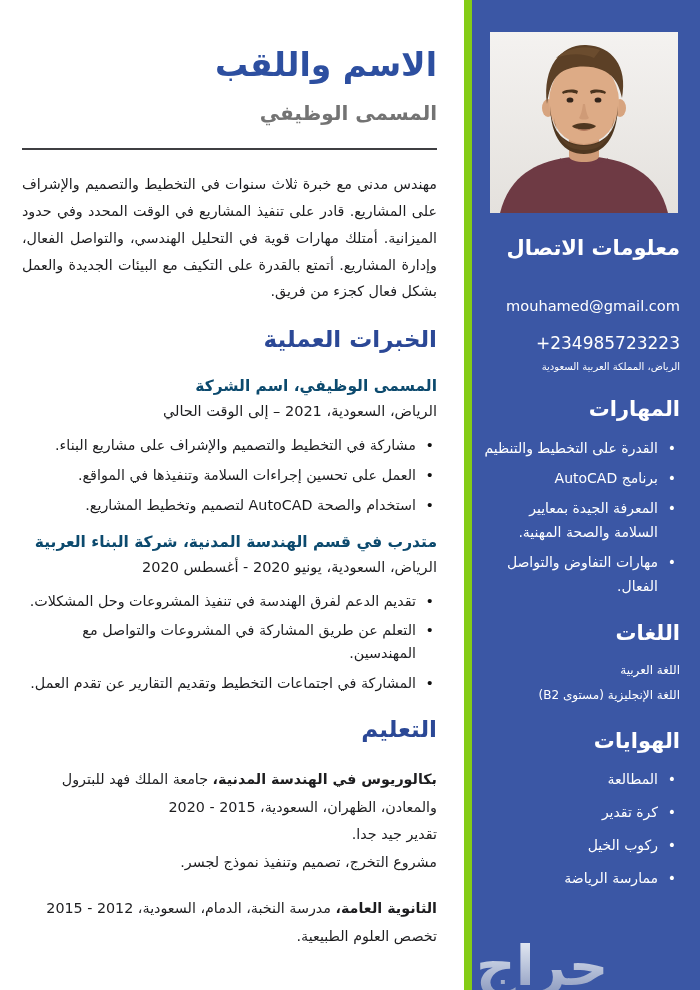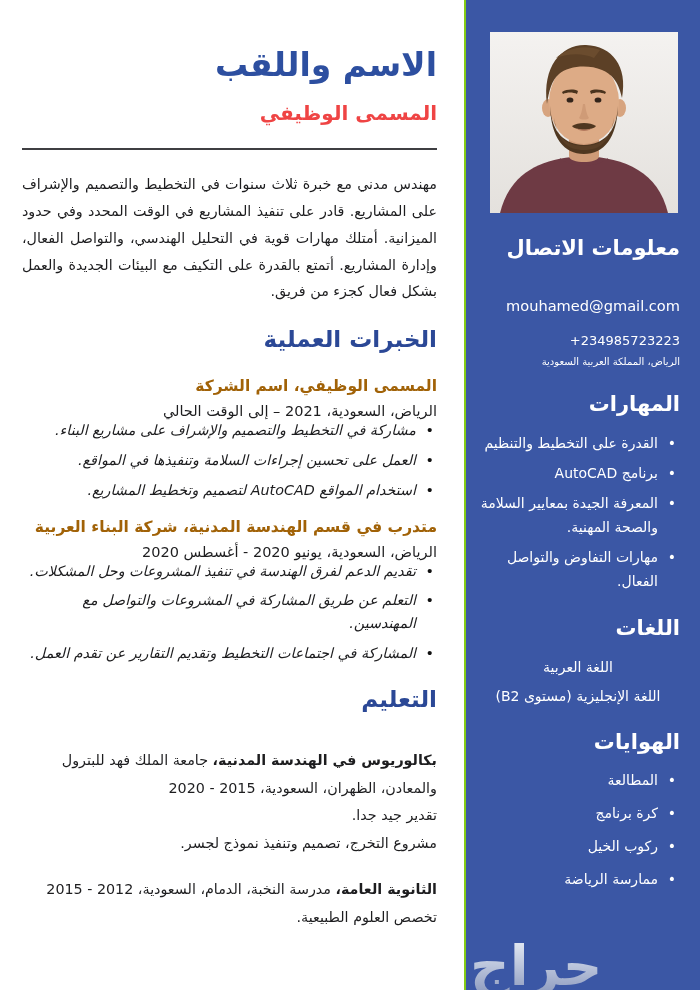--- a/index.html
+++ b/index.html
@@ -7,55 +7,55 @@
     position:relative;width:700px;height:990px;background:#ffffff;overflow:hidden;
     font-family:"DejaVu Sans","Liberation Sans",sans-serif;direction:rtl;
   }
   
   .main{
     position:absolute;top:0;right:236px;left:0;height:100%;
     padding:46px 27px 0 22px;box-sizing:border-box;
     text-align:right;color:#1e1e20;
   }
   .name{margin:0;font-size:33px;line-height:1.15;font-weight:bold;color:#2d4fa0;}
-  .jobtitle{margin:17px 0 0;font-size:20px;line-height:1.2;font-weight:bold;color:#ef4444;}
+  .jobtitle{margin:17px 0 0;font-size:20px;line-height:1.2;font-weight:bold;color:#737373;}
   .divider{margin-top:23px;border-top:2px solid #3f3f42;height:0;}
   .summary{margin:21px 0 0;font-size:14.3px;line-height:1.88;color:#1d1d1f;text-align:justify;text-align-last:right;}
   .section-heading{margin:21px 0 0;font-size:23px;line-height:1.2;font-weight:bold;color:#2b4896;}
   .job{margin-top:23px;}
   .job2{margin-top:16px;}
-  .job-title{margin:0;font-size:15.5px;font-weight:bold;color:#a16207;}
+  .job-title{margin:0;font-size:15.5px;font-weight:bold;color:#0c4a6e;}
   .job-meta{margin:8px 0 0;font-size:14.5px;color:#1d1d1f;}
-  ul.blist{margin:0 0 0;padding:0;list-style:none;font-style:italic;}
+  ul.blist{margin:15px 0 0;padding:0;list-style:none;}
   ul.blist li{position:relative;padding-right:21px;margin-bottom:7px;font-size:14.3px;line-height:1.6;color:#1d1d1f;}
   ul.blist li::before{content:"\2022";position:absolute;right:3px;top:0;color:#111;}
-  .edu-entry{margin-top:33px;font-size:14.3px;line-height:1.95;color:#1d1d1f;}
+  .edu-entry{margin-top:22px;font-size:14.3px;line-height:1.95;color:#1d1d1f;}
   .edu-entry p{margin:0;}
   .edu-degree{font-weight:bold;}
   .edu-gap{margin-top:18px;}
   
   .sidebar{
     position:absolute;top:0;right:0;width:236px;height:990px;
     background:#3b57a5;color:#ffffff;box-sizing:border-box;
-    border-left:2px solid #84cc16;
+    border-left:8px solid #84cc16;
   }
   .photo{
     width:188px;height:181px;margin:32px 22px 0 26px;overflow:hidden;background:#ece9e6;
   }
   .photo svg{display:block;}
   .side-heading{margin:22px 20px 0 10px;font-size:21px;line-height:1.25;font-weight:bold;color:#ffffff;}
   .contact-email{margin:36px 20px 0 10px;font-size:14.6px;}
-  .contact-phone{margin:19px 20px 0 10px;font-size:13px;}
+  .contact-phone{margin:19px 20px 0 10px;font-size:17px;}
   .contact-phone bdo{direction:ltr;unicode-bidi:embed;}
   .contact-loc{margin:6px 20px 0 10px;font-size:10px;line-height:1.5;}
   ul.slist{margin:13px 0 0;padding:0 20px 0 10px;list-style:none;}
   ul.slist li{position:relative;padding-right:22px;margin-bottom:6px;font-size:14px;line-height:1.72;}
   ul.slist li::before{content:"\2022";position:absolute;right:4px;top:0;color:#ffffff;}
   ul.hlist li{margin-bottom:9px;}
-  .lang-line{margin:6px 20px 0 10px;font-size:14px;line-height:1.6;text-align:center;}
+  .lang-line{margin:6px 20px 0 10px;font-size:12px;line-height:1.6;}
   .lang-first{margin-top:15px;}
   .watermark{
     position:absolute;bottom:-4px;right:2px;left:0;text-align:left;
     font-size:55px;font-weight:bold;letter-spacing:7px;line-height:1;
     color:#b7c2d9;white-space:nowrap;padding-left:4px;box-sizing:border-box;
   }
   @supports ((-webkit-background-clip: text) or (background-clip: text)){
     .watermark{
       background:linear-gradient(180deg,#e6ebf4 0%,#bcc6dc 48%,#8d9bbf 100%);
       -webkit-background-clip:text;background-clip:text;
@@ -77,21 +77,21 @@
     <p class="summary">مهندس مدني مع خبرة ثلاث سنوات في التخطيط والتصميم والإشراف على المشاريع. قادر على تنفيذ المشاريع في الوقت المحدد وفي حدود الميزانية. أمتلك مهارات قوية في التحليل الهندسي، والتواصل الفعال، وإدارة المشاريع. أتمتع بالقدرة على التكيف مع البيئات الجديدة والعمل بشكل فعال كجزء من فريق.</p>
 
     <h3 class="section-heading">الخبرات العملية</h3>
 
     <div class="job">
       <p class="job-title">المسمى الوظيفي، اسم الشركة</p>
       <p class="job-meta">الرياض، السعودية، 2021 – إلى الوقت الحالي</p>
       <ul class="blist">
         <li>مشاركة في التخطيط والتصميم والإشراف على مشاريع البناء.</li>
         <li>العمل على تحسين إجراءات السلامة وتنفيذها في المواقع.</li>
-        <li>استخدام المواقع AutoCAD لتصميم وتخطيط المشاريع.</li>
+        <li>استخدام والصحة AutoCAD لتصميم وتخطيط المشاريع.</li>
       </ul>
     </div>
 
     <div class="job job2">
       <p class="job-title">متدرب في قسم الهندسة المدنية، شركة البناء العربية</p>
       <p class="job-meta">الرياض، السعودية، يونيو 2020 - أغسطس 2020</p>
       <ul class="blist">
         <li>تقديم الدعم لفرق الهندسة في تنفيذ المشروعات وحل المشكلات.</li>
         <li>التعلم عن طريق المشاركة في المشروعات والتواصل مع المهندسين.</li>
         <li>المشاركة في اجتماعات التخطيط وتقديم التقارير عن تقدم العمل.</li>
@@ -168,21 +168,21 @@
       <li>مهارات التفاوض والتواصل الفعال.</li>
     </ul>
 
     <h3 class="side-heading">اللغات</h3>
     <p class="lang-line lang-first">اللغة العربية</p>
     <p class="lang-line">اللغة الإنجليزية (مستوى B2)</p>
 
     <h3 class="side-heading">الهوايات</h3>
     <ul class="slist hlist">
       <li>المطالعة</li>
-      <li>كرة برنامج</li>
+      <li>كرة تقدير</li>
       <li>ركوب الخيل</li>
       <li>ممارسة الرياضة</li>
     </ul>
 
     <div class="watermark">حراج</div>
 
   </aside>
 
 </div>
 

